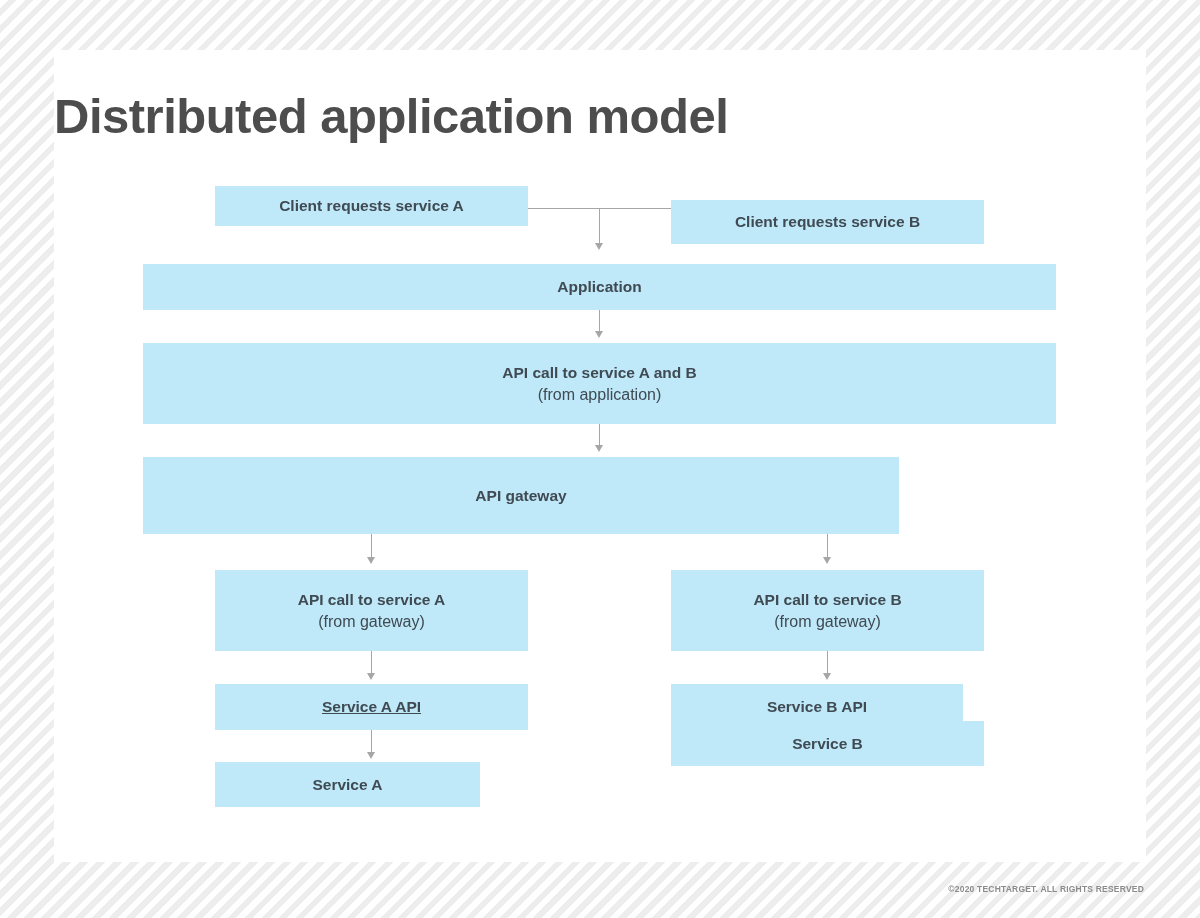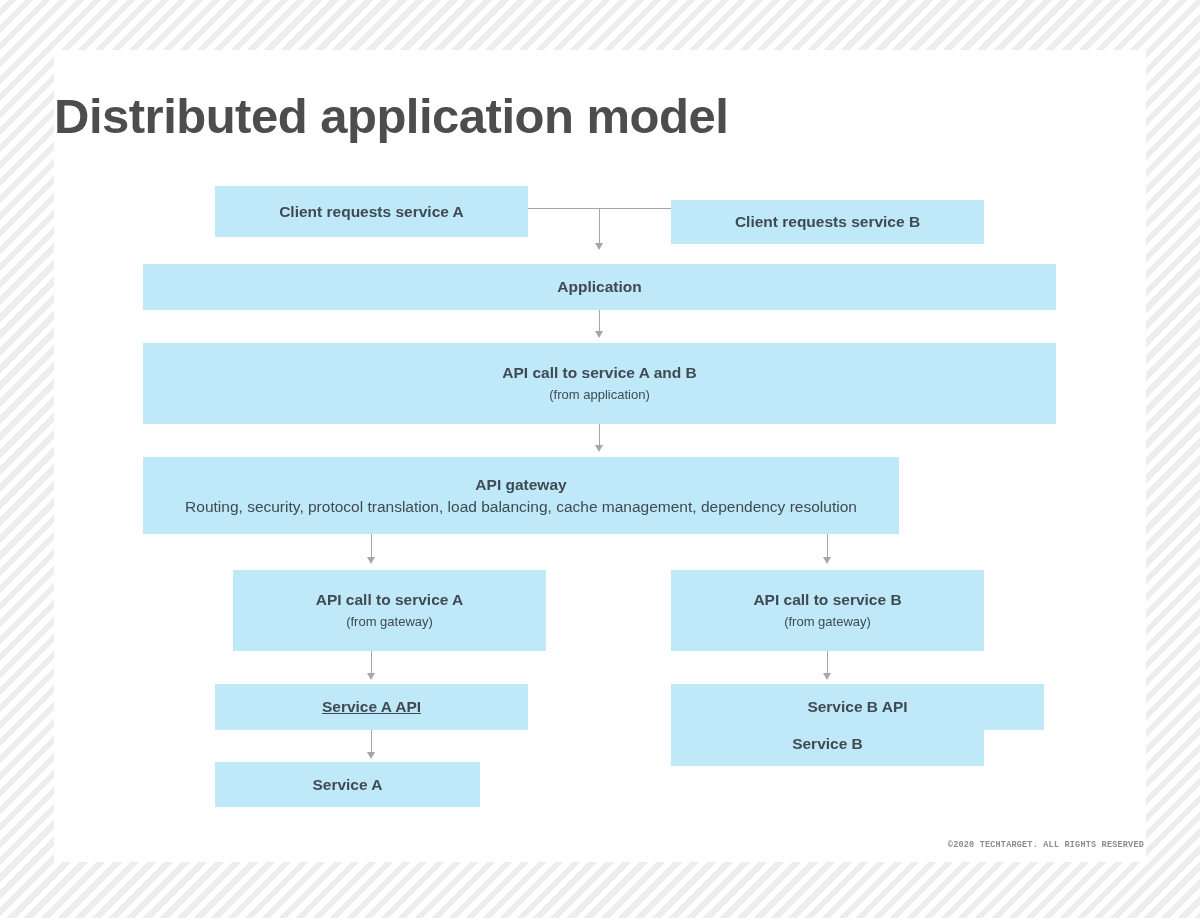--- a/index.html
+++ b/index.html
@@ -38,26 +38,25 @@
     width: 1092px;
     font-size: 49px;
     font-weight: bold;
     color: #4d4d4d;
     letter-spacing: -0.5px;
   }
 
   .credit {
     position: absolute;
     right: 56px;
-    top: 840px;
+    top: 884px;
     font-size: 8.5px;
     color: #8c8c8c;
     letter-spacing: 0.2px;
     font-weight: bold;
-    font-family: Liberation Mono, monospace;
   }
 
   
   .node {
     position: absolute;
     background: #bfe8f9;
     color: #3f4a52;
     display: flex;
     flex-direction: column;
     align-items: center;
@@ -65,21 +64,21 @@
     text-align: center;
     box-sizing: border-box;
   }
   .node .line1 {
     font-size: 15.5px;
     font-weight: bold;
     line-height: 22px;
     white-space: nowrap;
   }
   .node .line2 {
-    font-size: 13px;
+    font-size: 16px;
     font-weight: normal;
     line-height: 22px;
     white-space: nowrap;
   }
   .node.wide .line2 {
     font-size: 15.5px;
   }
 
   
   .conn {
@@ -125,57 +124,56 @@
 
 <div class="conn vline" style="left:827px; top:651px; height:27px;"></div>
 <div class="arrow" style="left:823px; top:673px;"></div>
 
 <div class="conn vline" style="left:371px; top:730px; height:27px;"></div>
 <div class="arrow" style="left:367px; top:752px;"></div>
 
 <div class="conn vline" style="left:827px; top:730px; height:27px;"></div>
 <div class="arrow" style="left:823px; top:752px;"></div>
 
-<div class="node" style="left:215px; top:186px; width:313px; height:51px;">
+<div class="node" style="left:215px; top:186px; width:313px; height:40px;">
   <div class="line1">Client requests service A</div>
 </div>
 
 <div class="node" style="left:671px; top:200px; width:313px; height:44px;">
   <div class="line1">Client requests service B</div>
 </div>
 
 <div class="node" style="left:143px; top:264px; width:913px; height:46px;">
   <div class="line1">Application</div>
 </div>
 
 <div class="node" style="left:143px; top:343px; width:913px; height:81px;justify-content:center;">
   <div class="line1">API call to service A and B</div>
   <div class="line2">(from application)</div>
 </div>
 
 <div class="node wide" style="left:143px; top:457px; width:756px; height:77px;">
   <div class="line1">API gateway</div>
-  <div class="line2">Routing, security, protocol translation, load balancing, cache management, dependency resolution</div>
 </div>
 
-<div class="node" style="left:233px; top:570px; width:313px; height:81px;">
+<div class="node" style="left:215px; top:570px; width:313px; height:81px;">
   <div class="line1">API call to service A</div>
   <div class="line2">(from gateway)</div>
 </div>
 
 <div class="node" style="left:671px; top:570px; width:313px; height:81px;text-align:right;">
   <div class="line1">API call to service B</div>
   <div class="line2">(from gateway)</div>
 </div>
 
 <div class="node" style="left:215px; top:684px; width:313px; height:46px;text-decoration:underline;">
   <div class="line1">Service A API</div>
 </div>
 
-<div class="node" style="left:671px; top:684px; width:373px; height:46px;">
+<div class="node" style="left:671px; top:684px; width:292px; height:46px;">
   <div class="line1">Service B API</div>
 </div>
 
 <div class="node" style="left:215px; top:762px; width:265px; height:45px;">
   <div class="line1">Service A</div>
 </div>
 
 <div class="node" style="left:671px; top:721px; width:313px; height:45px;">
   <div class="line1">Service B</div>
 </div>

